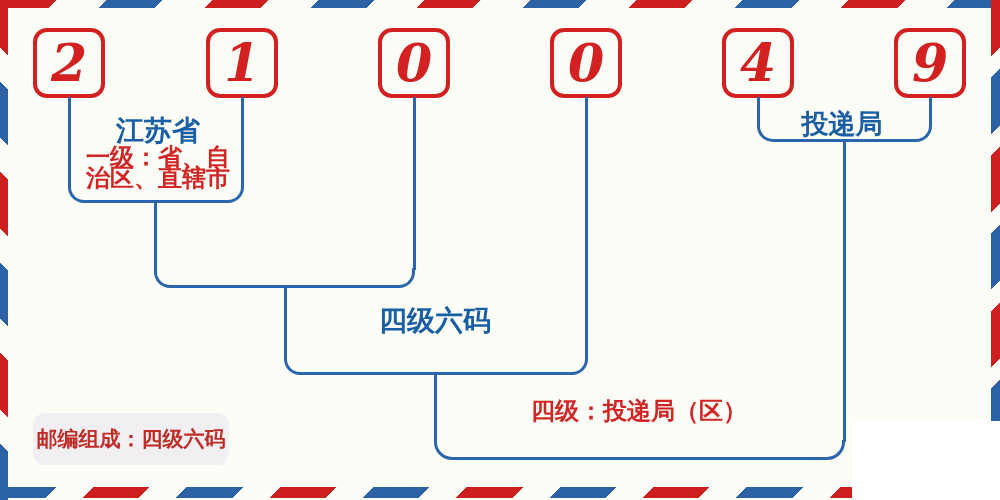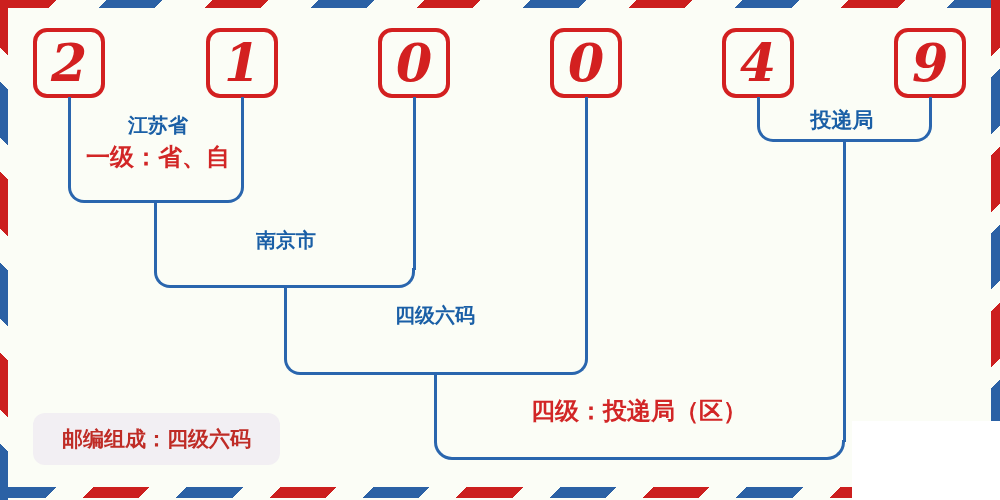--- a/index.html
+++ b/index.html
@@ -58,25 +58,25 @@
   .vline{position:absolute;width:3px;background:var(--line_blue,#2a66ae);z-index:3;}
   .ubracket{
     position:absolute;box-sizing:border-box;height:20px;
     border-left:3px solid var(--line_blue,#2a66ae);
     border-right:3px solid var(--line_blue,#2a66ae);
     border-bottom:3px solid var(--line_blue,#2a66ae);
     border-radius:0 0 16px 16px;z-index:3;
   }
   
   .lbl{position:absolute;transform:translateX(-50%);white-space:nowrap;z-index:4;text-align:center;}
-  .lvl-name{color:var(--name_blue,#1a5fa6);font-weight:700;font-size:20px;}
-  .lvl-name.small{font-size:21px;font-family:Liberation Serif, serif;}
+  .lvl-name{color:var(--name_blue,#1a5fa6);font-weight:700;font-size:28px;}
+  .lvl-name.small{font-size:27px;font-family:Liberation Serif, serif;}
   .lvl-desc{color:var(--desc_red,#d22626);font-weight:700;font-size:24px;line-height:21px;}
   .badge{
-    position:absolute;left:33px;top:413px;width:247px;height:52px;
+    position:absolute;left:33px;top:413px;width:196px;height:52px;
     background:var(--badge_bg,#f2eff3);border-radius:12px;
     display:flex;align-items:center;justify-content:center;z-index:4;font-family:Liberation Mono, monospace;
   }
   .badge span{color:var(--badge_text,#bf2c26);font-weight:700;font-size:21px;}
 </style>
 </head>
 <body>
 
 <div id="stage" style="--background: #fbfdf6; --digit_red: #d32020; --line_blue: #2a66ae; --name_blue: #1a5fa6; --desc_red: #d22626; --stripe_red: #cc1f1e; --stripe_blue: #2b61a5; --badge_bg: #f2eff3; --badge_text: #bf2c26;">
 
@@ -120,22 +120,22 @@
 
   <div class="vline" style="left:756.5px;top:97px;height:29px"></div>
   <div class="vline" style="left:928.5px;top:97px;height:29px"></div>
   <div class="ubracket" style="left:756.5px;top:124px;width:175px;height:18px"></div>
   <div class="vline" style="left:842.5px;top:140px;height:302px"></div>
 
   <div class="ubracket" style="left:434px;top:440px;width:411px;border-radius:0 0 18px 18px"></div>
 
   <div class="lbl lvl-name" style="left:158px;top:112px">江苏省</div>
   <div class="lbl lvl-desc" style="left:158px;top:146px">一级：省、自</div>
+  <div class="lbl lvl-desc" style="left:158px;top:167px">治区、直辖市</div>
 
-  <div class="lbl lvl-name" style="left:286px;top:227px">南京市</div>
 
   <div class="lbl lvl-name" style="left:435px;top:302px">四级六码</div>
 
   <div class="lbl lvl-desc" style="left:639px;top:400px">四级：投递局（区）</div>
 
   <div class="lbl lvl-name small" style="left:842px;top:106px">投递局</div>
 
   <div class="badge">
     <span>邮编组成：四级六码</span>
   </div>

